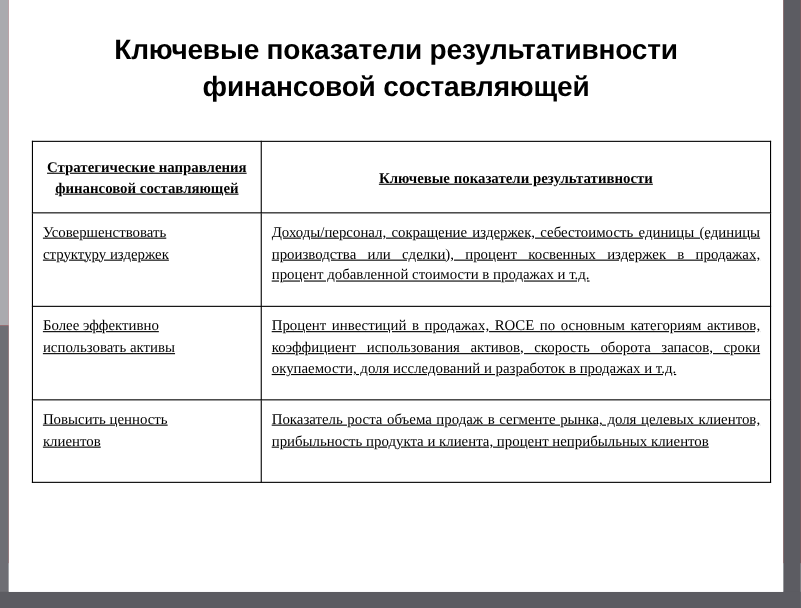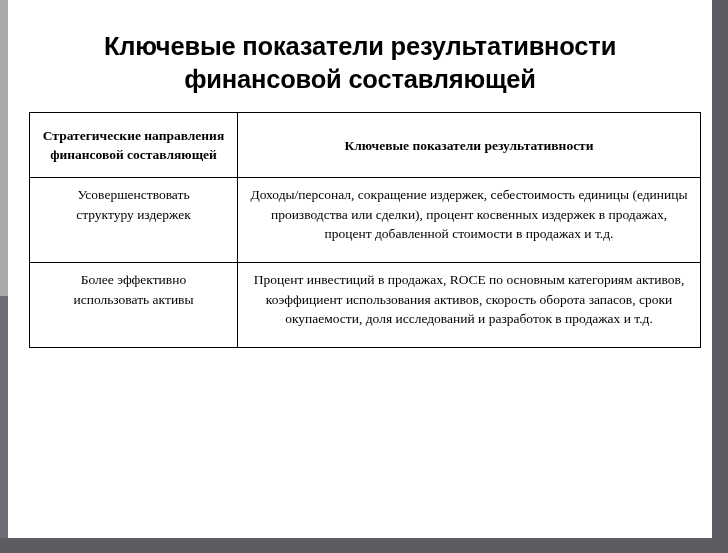--- a/index.html
+++ b/index.html
@@ -62,36 +62,36 @@
     font-weight: bold;
     font-size: 25.5px;
     line-height: 33px;
     color: #000000;
     letter-spacing: -0.2px;
     white-space: pre-line;
   }
   .kpi-table {
     position: absolute;
     left: 21px;
-    top: 112px;
+    top: 128px;
     width: 671px;
     border-collapse: collapse;
     table-layout: fixed;
     border: 1.5px solid #000000;
+    text-decoration: underline;
   }
   .kpi-table td,
   .kpi-table th {
     border: 1px solid #000000;
     vertical-align: top;
     padding: 7px 9px 7px 9px;
     font-family: "Liberation Serif", serif;
     font-size: 13.5px;
     line-height: 19.5px;
     color: #000000;
-    text-align: center;
   }
   .kpi-table th {
     font-weight: bold;
     text-align: center;
     vertical-align: middle;
     padding: 6px 6px;
     font-size: 13.5px;
     line-height: 19px;
   }
   .col-dir { width: 208px; }
@@ -142,17 +142,22 @@
         <tr class="row-r1">
           <td class="cell-dir">Усовершенствовать
 структуру издержек</td>
           <td class="cell-kpi">Доходы/персонал, сокращение издержек, себестоимость единицы (единицы производства или сделки), процент косвенных издержек в продажах, процент добавленной стоимости в продажах и т.д.</td>
         </tr>
         <tr class="row-r2">
           <td class="cell-dir">Более эффективно
 использовать активы</td>
           <td class="cell-kpi">Процент инвестиций в продажах, ROCE по основным категориям активов, коэффициент использования активов, скорость оборота запасов, сроки окупаемости, доля исследований и разработок в продажах и т.д.</td>
         </tr>
+        <tr class="row-r4">
+          <td class="cell-dir">Повысить ценность
+клиентов</td>
+          <td class="cell-kpi">Показатель роста объема продаж в сегменте рынка, доля целевых клиентов, прибыльность продукта и клиента, процент неприбыльных клиентов</td>
+        </tr>
       </tbody>
     </table>
 
   </div>
 </div>
 
 </body></html>

